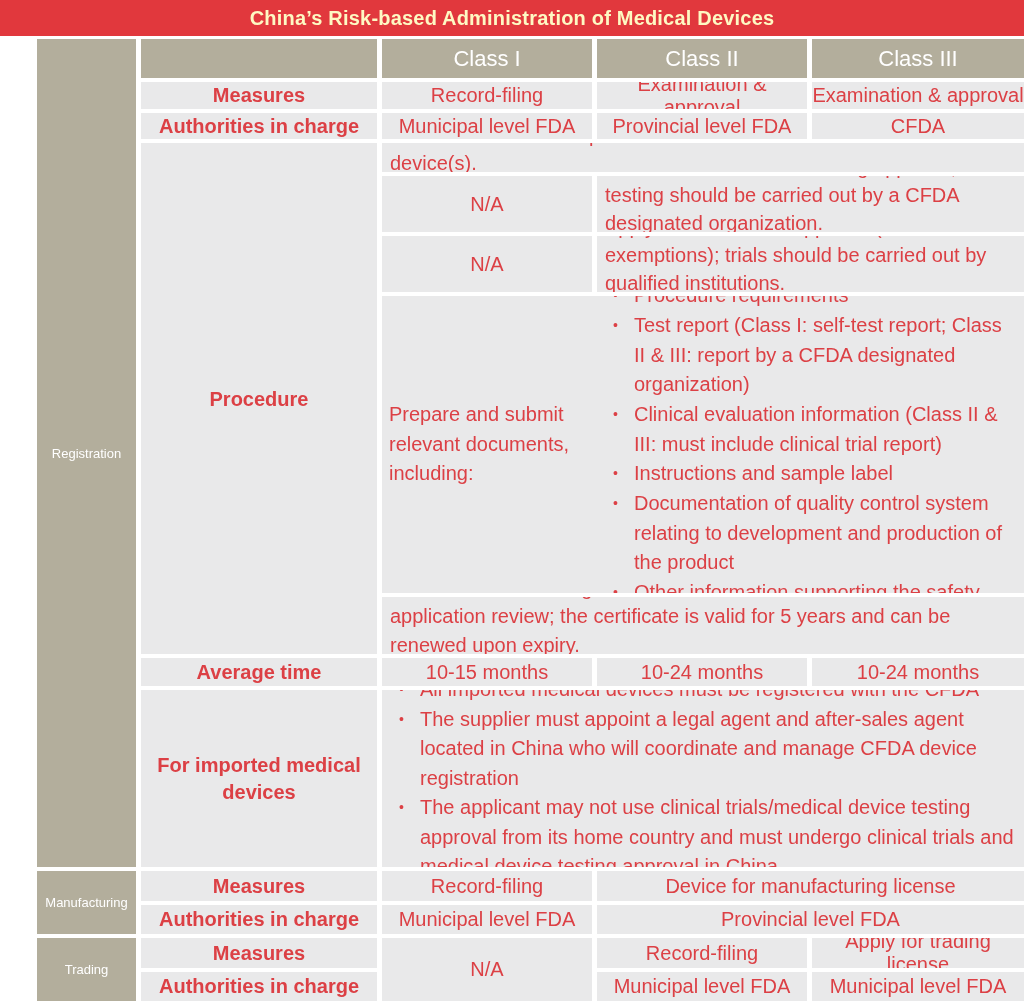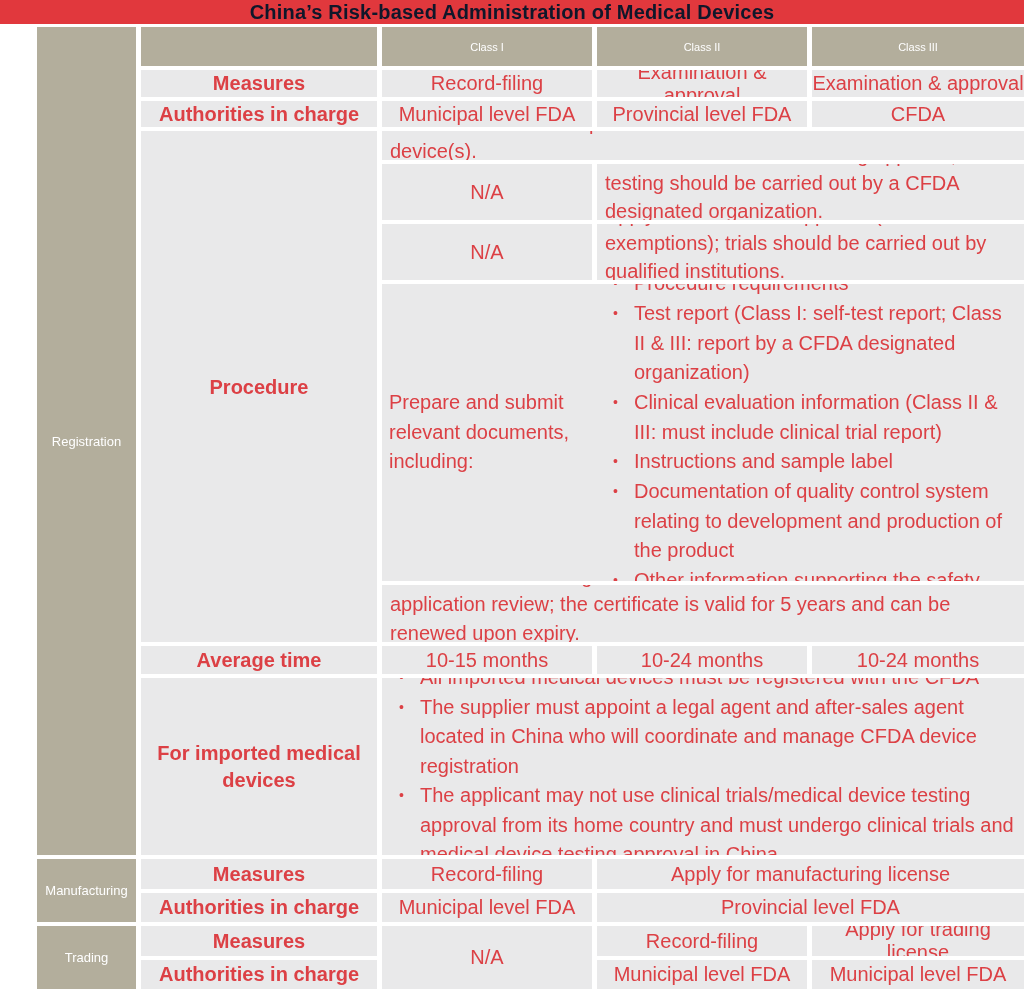--- a/index.html
+++ b/index.html
@@ -1,38 +1,38 @@
 <!DOCTYPE html>
 <html><head>
 <meta charset="utf-8">
 <style>
   html,body{margin:0;padding:0;background:#ffffff;}
   body{width:1024px;font-family:"Liberation Sans",sans-serif;-webkit-font-smoothing:antialiased;}
 
   .titlebar{
-    width:1024px;height:24px;background:#E1383D;color:#0f172a;
+    width:1024px;height:36px;background:#E1383D;color:#fef9c3;
     display:flex;align-items:center;justify-content:center;
     font-size:20px;font-weight:700;letter-spacing:.2px;
   }
 
   .grid{
     margin-top:3px;width:1024px;display:grid;
     grid-template-columns:136px 236px 210px 210px 212px;
     grid-template-rows:39px 27px 26px 29px 56px 56px 297px 57px 28px 177px 30px 29px 30px 29px;
     column-gap:5px;row-gap:4px;background:#ffffff;
   }
 
   .c{
     background:#E9E9EA;color:#DC4045;font-size:20px;
     display:flex;align-items:center;justify-content:center;text-align:center;
     overflow:hidden;
   }
   .tan{background:#B3AE9C;color:#ffffff;}
   .side{font-size:13px;margin-left:37px;}
-  .hdr{font-size:11px;}
+  .hdr{font-size:22px;}
   .lbl{font-weight:700;}
   .wraplbl{padding:0 14px;line-height:27px;}
   .txt{justify-content:flex-start;text-align:left;padding:0 10px 18px 8px;line-height:28px;}
 
   .docs{
     display:flex;flex-direction:row;justify-content:center;
     align-items:center;text-align:left;padding:0 10px 0 7px;
   }
   .docs p{margin:0;line-height:29.7px;}
   .docs ul{margin:0;padding:0;list-style:none;}
@@ -100,21 +100,21 @@
     <ul>
       <li>All imported medical devices must be registered with the CFDA</li>
       <li>The supplier must appoint a legal agent and after-sales agent located in China who will coordinate and manage CFDA device registration</li>
       <li>The applicant may not use clinical trials/medical device testing approval from its home country and must undergo clinical trials and medical device testing approval in China</li>
     </ul>
   </div>
 
   <div class="c tan side" style="grid-area:11/1/13/2">Manufacturing</div>
   <div class="c lbl" style="grid-area:11/2/12/3">Measures</div>
   <div class="c" style="grid-area:11/3/12/4">Record-filing</div>
-  <div class="c" style="grid-area:11/4/12/6">Apply for manufacturing license</div>
+  <div class="c" style="grid-area:11/4/12/6">Device for manufacturing license</div>
   <div class="c lbl" style="grid-area:12/2/13/3">Authorities in charge</div>
   <div class="c" style="grid-area:12/3/13/4">Municipal level FDA</div>
   <div class="c" style="grid-area:12/4/13/6">Provincial level FDA</div>
 
   <div class="c tan side" style="grid-area:13/1/15/2">Trading</div>
   <div class="c lbl" style="grid-area:13/2/14/3">Measures</div>
   <div class="c" style="grid-area:13/3/15/4">N/A</div>
   <div class="c" style="grid-area:13/4/14/5">Record-filing</div>
   <div class="c" style="grid-area:13/5/14/6">Apply for trading license</div>
   <div class="c lbl" style="grid-area:14/2/15/3">Authorities in charge</div>

